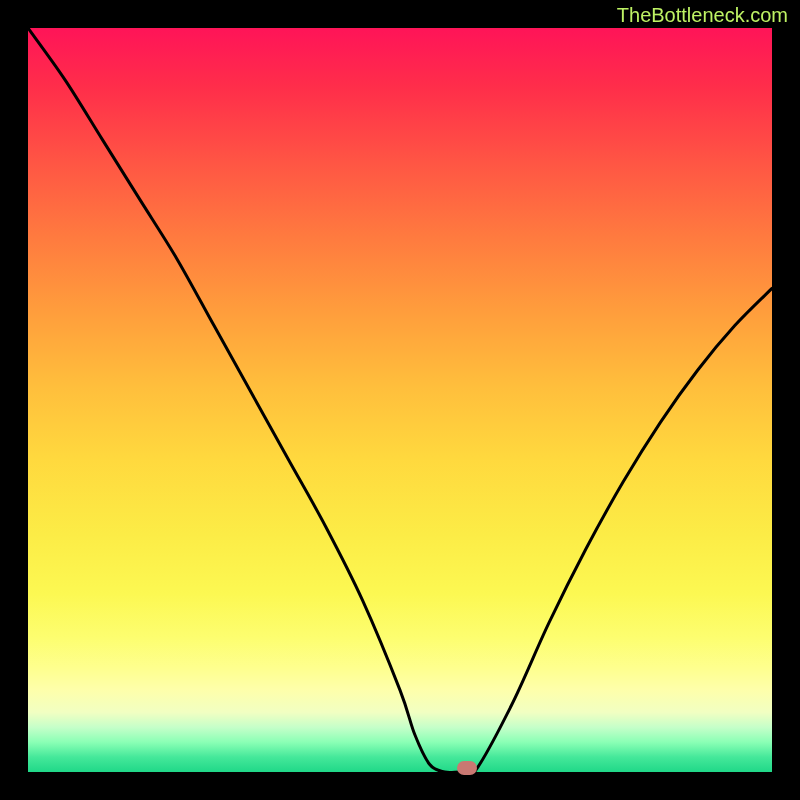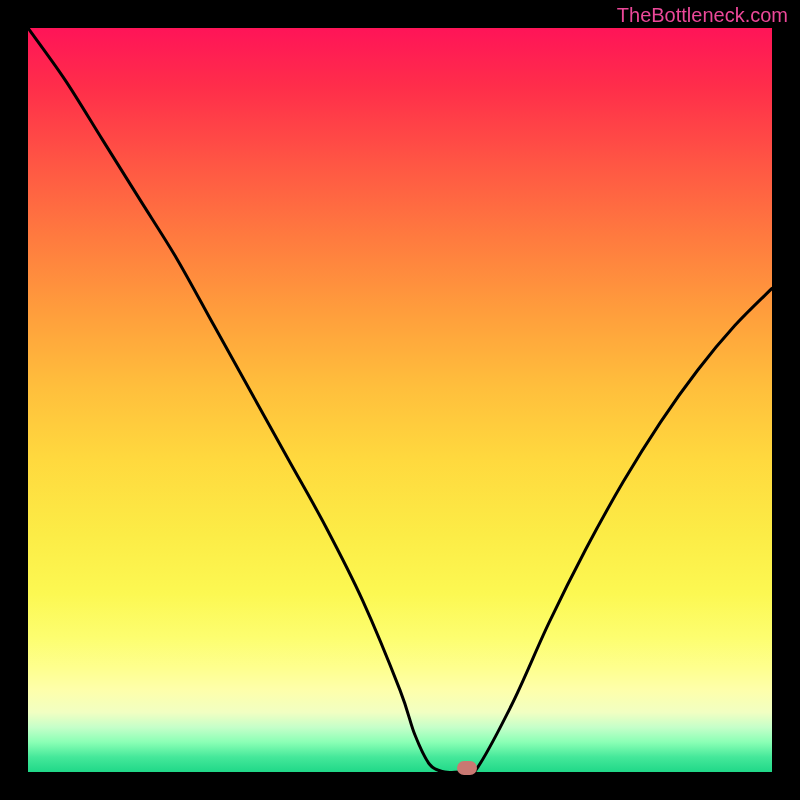--- a/index.html
+++ b/index.html
@@ -8,21 +8,21 @@
     height: 800px;
     background: #000;
     position: relative;
     font-family: Arial, sans-serif;
     overflow: hidden;
   }
   .watermark {
     position: absolute;
     top: 4px;
     right: 12px;
-    color: #ec4899;
+    color: #bef264;
     font-size: 20px;
     font-weight: 500;
     z-index: 10;
   }
   .chart-area {
     position: absolute;
     left: 28px;
     top: 28px;
     width: 744px;
     height: 744px;

